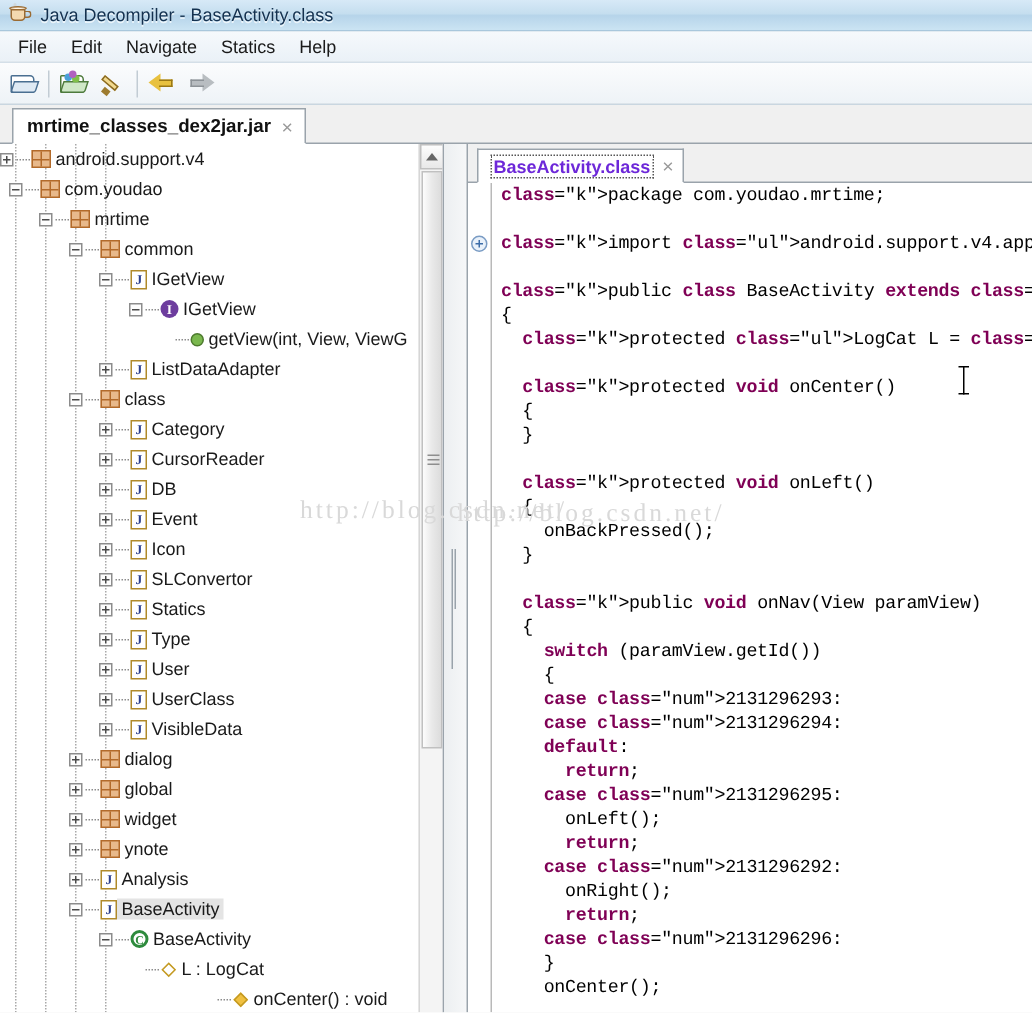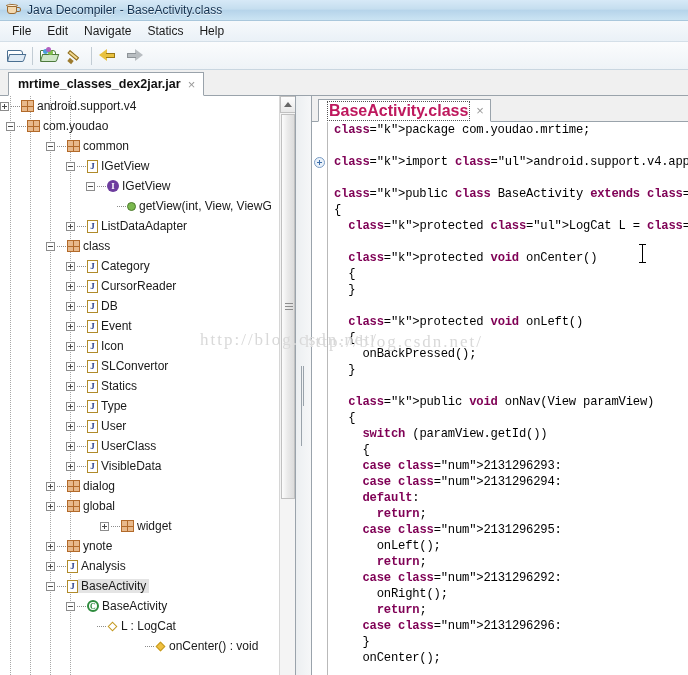--- a/index.html
+++ b/index.html
@@ -228,21 +228,21 @@
     position:absolute; left:0; top:0; width:377px; height:26px;
     background:#f0f0f0; border-bottom:1px solid #9aa3ab;
     display:flex; align-items:flex-end; padding-left:6px;
   }
   .edtab {
     height:23px; display:flex; align-items:center; gap:6px;
     background:#ffffff; border:1px solid #9aa3ab; border-bottom:1px solid #ffffff;
     padding:0 6px 0 8px; position:relative; top:1px;
   }
   .edtab .label {
-    font-size:16px; font-weight:bold; color:#be185d; white-space:nowrap;
+    font-size:12px; font-weight:bold; color:#6d28d9; white-space:nowrap;
     border:1px dotted #555; padding:0 1px;
   }
   .edtab .closex { font-size:13px; color:#9a9a9a; line-height:1; }
 
   #codewrap {
     position:absolute; left:0; top:26px; width:377px; height:553px;
     background:#ffffff; overflow:hidden;
   }
   #gutter {
     position:absolute; left:0; top:0; width:16px; height:553px;
@@ -355,20 +355,26 @@
           <span class="dots"></span>
           <span class="ico-pkg"></span>
           <span class="tlabel">android.support.v4</span>
         </div>
         <div class="trow" style="padding-left: 6px;">
           <span class="expander"></span>
           <span class="dots"></span>
           <span class="ico-pkg"></span>
           <span class="tlabel">com.youdao</span>
         </div>
+        <div class="trow" style="padding-left: 26px;">
+          <span class="expander"></span>
+          <span class="dots"></span>
+          <span class="ico-pkg"></span>
+          <span class="tlabel">mrtime</span>
+        </div>
         <div class="trow" style="padding-left: 46px;">
           <span class="expander"></span>
           <span class="dots"></span>
           <span class="ico-pkg"></span>
           <span class="tlabel">common</span>
         </div>
         <div class="trow" style="padding-left: 66px;">
           <span class="expander"></span>
           <span class="dots"></span>
           <span class="ico-java">J</span>
@@ -469,21 +475,21 @@
           <span class="dots"></span>
           <span class="ico-pkg"></span>
           <span class="tlabel">dialog</span>
         </div>
         <div class="trow" style="padding-left: 46px;">
           <span class="expander plus"></span>
           <span class="dots"></span>
           <span class="ico-pkg"></span>
           <span class="tlabel">global</span>
         </div>
-        <div class="trow" style="padding-left: 68px; margin-left: 32px;">
+        <div class="trow" style="padding-left: 46px;">
           <span class="expander plus"></span>
           <span class="dots"></span>
           <span class="ico-pkg"></span>
           <span class="tlabel">widget</span>
         </div>
         <div class="trow" style="padding-left: 46px;">
           <span class="expander plus"></span>
           <span class="dots"></span>
           <span class="ico-pkg"></span>
           <span class="tlabel">ynote</span>

